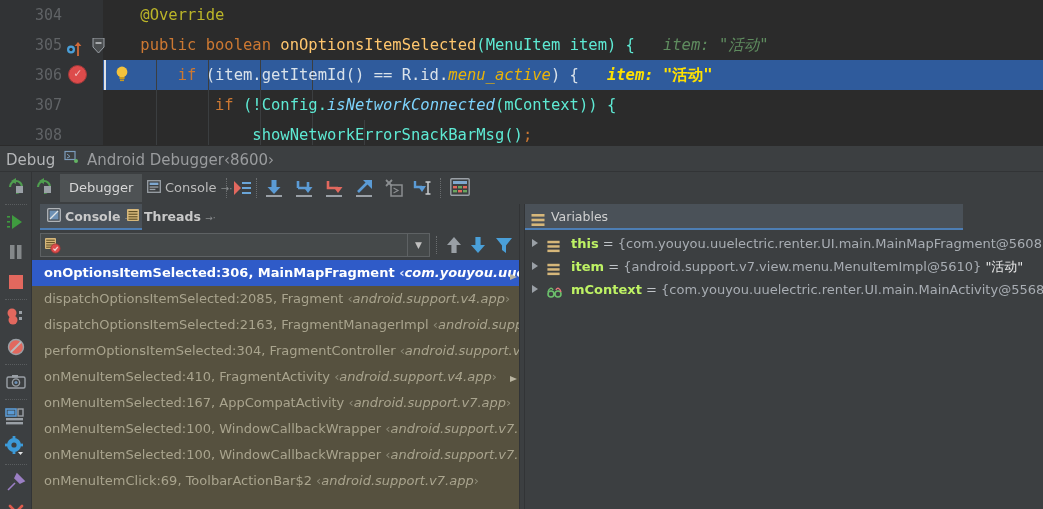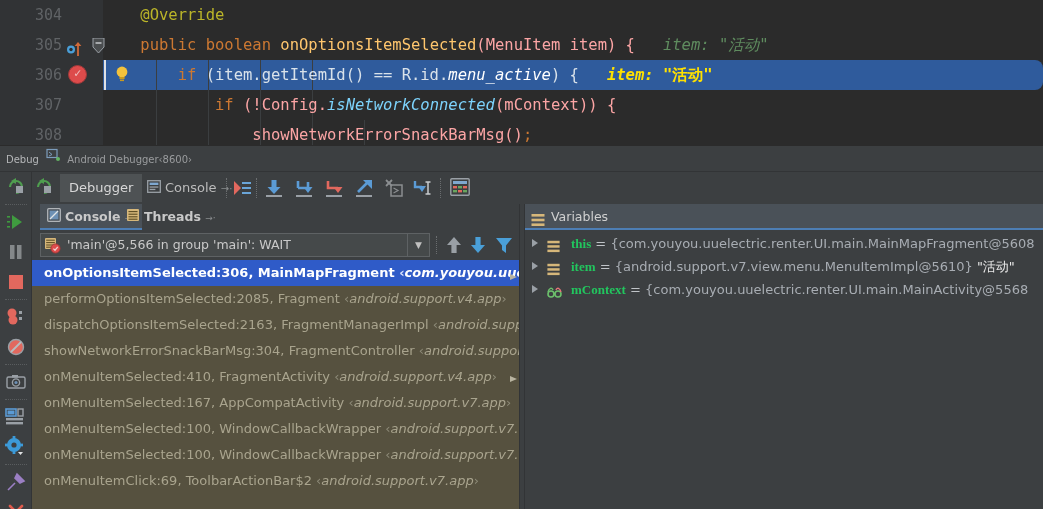--- a/index.html
+++ b/index.html
@@ -16,49 +16,49 @@
   .editor {
     position: absolute; left: 0; top: 0; width: 1043px; height: 145px;
     background: #2b2b2b; overflow: hidden;
   }
   .code-row {
     position: relative; height: 30px; line-height: 30px;
     white-space: pre;
     font-family: "DejaVu Sans Mono", monospace;
     font-size: 15.5px;
   }
-  .code-row.hl { background: #2f5b9c; border-radius: 8px; }
+  .code-row.hl { background: #2f5b9c; }
   .gutter {
     position: absolute; left: 0; top: 0; width: 103px; height: 100%;
     background: #313335;
   }
   .code-row.hl .gutter { background: #313335; }
   .lineno {
     position: absolute; left: 0; top: 0; width: 62px;
     text-align: right;
     color: #606366; font-size: 15px;
     font-family: "DejaVu Sans Mono", monospace;
   }
   .code-text { position: absolute; left: 103px; top: 0; }
 
   
   .guide { position: absolute; top: 0; width: 1px; height: 30px; background: #3b3e40; }
 
   
   .kw   { color: #cc7832; }
   .meth { color: #ffc66d; }
-  .pln  { color: #fca5a5; }
+  .pln  { color: #5eead4; }
   .fld  { color: #9876aa; font-style: italic; }
   .stat { color: #7dd3fc; font-style: italic; }
   .anno { color: #bbb529; }
   .hint { color: #5f8c5f; font-style: italic; }
   .hint-hl { color: #ffe100; font-style: italic; font-weight: bold; }
   .str-hl  { color: #ffe100; font-weight: bold; }
   .hl .pln { color: #d9e2ea; }
-  .hl .fld { color: #ffffff; }
+  .hl .fld { color: #eab308; }
   .sem  { color: #cc7832; }
 
   
   .bulb {
     position: absolute; left: 112px; top: 5px; width: 20px; height: 20px;
     font-size: 15px; line-height: 20px; text-align: center;
   }
   .hl-caret {
     position: absolute; left: 104px; top: 0; width: 2px; height: 30px; background: #dfe1e5;
   }
@@ -85,21 +85,21 @@
 
   
   .debugwin {
     position: absolute; left: 0; top: 145px; width: 1043px; height: 364px;
     background: #3c3f41;
     border-top: 1px solid #2b2b2b;
   }
   .dw-title {
     position: absolute; left: 0; top: 0; width: 1043px; height: 26px;
     background: #3c3f41; color: #a4a6a8;
-    font-size: 10px; line-height: 26px; padding-left: 6px;
+    font-size: 15px; line-height: 26px; padding-left: 6px;
     white-space: nowrap;
     border-bottom: 1px solid #323436;
   }
   .dw-title .lbl { color: #b4b6b8; }
   .dw-title .sub { color: #9a9c9e; }
   .dbg-ic {
     display: inline-block; vertical-align: middle; margin: 0 4px 2px 4px;
   }
 
   
@@ -190,39 +190,39 @@
   .frame .paren { color: #8d8a78; }
   .frame.sel .paren { color: #dde6ff; }
 
   
   .scroll-arrow {
     position: absolute; right: 1px; width: 8px; height: 8px;
   }
 
   
   .vars-header {
-    position: absolute; left: 0; top: 0; width: 518px; height: 26px;
+    position: absolute; left: 0; top: 0; width: 438px; height: 26px;
     background: #4a5158; line-height: 26px; font-size: 12.5px;
     color: #d0d0d0; padding-left: 26px; white-space: nowrap;
     border-bottom: 2px solid #4d7eb5;
   }
   .vars-header .vicon { position: absolute; left: 6px; top: 6px; }
   .vars-list { position: absolute; left: 0; top: 28px; width: 518px; height: 278px; }
   .var-row {
     position: relative; height: 23px; line-height: 23px;
     white-space: nowrap; overflow: hidden; font-size: 13px;
     padding-left: 30px; color: #a9b7c6;
   }
   .var-tri {
     position: absolute; left: 7px; top: 7px; width: 0; height: 0;
     border-left: 6px solid #9aa0a6;
     border-top: 4.5px solid transparent; border-bottom: 4.5px solid transparent;
   }
   .var-ic { position: absolute; left: 22px; top: 5px; }
-  .var-name { color: #22c55e; font-weight: bold; padding-left: 16px; font-family: Liberation Serif, serif; }
+  .var-name { color: #bef264; font-weight: bold; padding-left: 16px; }
   .var-eq { color: #c0c4c8; }
   .var-val { color: #a8adb3; }
   .var-str { color: #e8e8e8; }
 </style>
 </head>
 <body>
 
 <div id="app">
 
   <div class="editor">
@@ -502,21 +502,20 @@
               <g stroke="#5a4a22" stroke-width="1">
                 <line x1="2.2" y1="3.2" x2="10.8" y2="3.2"></line>
                 <line x1="2.2" y1="5.6" x2="10.8" y2="5.6"></line>
                 <line x1="2.2" y1="8" x2="10.8" y2="8"></line>
                 <line x1="2.2" y1="10.2" x2="10.8" y2="10.2"></line>
               </g>
               <circle cx="11.5" cy="11.5" r="4.6" fill="#dd4b4b" stroke="#a33a3a" stroke-width="0.9"></circle>
               <path d="M9.4 11.6 L11 13.2 L13.8 9.9" stroke="#f3d0d0" stroke-width="1.3" fill="none"></path>
             </svg>
           </span>
-          <span>'main'@5,566 in group 'main': WAIT</span>
           <span class="combo-arrow">▼</span>
         </div>
         <div class="th-sep"></div>
         <div class="th-btn" style="left:412px">
           <svg width="20" height="20" viewBox="0 0 20 20">
             <path d="M10 2 L17 10 L12.6 10 L12.6 18 L7.4 18 L7.4 10 L3 10 Z" fill="#9aa0a6"></path>
           </svg>
         </div>
         <div class="th-btn" style="left:436px">
           <svg width="20" height="20" viewBox="0 0 20 20">
@@ -526,23 +525,23 @@
         <div class="th-btn" style="left:462px">
           <svg width="20" height="20" viewBox="0 0 20 20">
             <path d="M2 3 L18 3 L12 10.5 L12 18 L8 15 L8 10.5 Z" fill="#4a9fd8"></path>
           </svg>
         </div>
       </div>
 
       <div class="frames-list">
         <div id="frames-rows">
             <div class="frame sel"><span>onOptionsItemSelected:306, MainMapFragment </span><span class="paren">‹</span><span class="pkg">com.youyou.uuelectric.renter.UI.main</span></div>
-            <div class="frame"><span>performOptionsItemSelected:2085, Fragment </span><span class="paren">‹</span><span class="pkg">android.support.v4.app</span><span class="paren">›</span></div>
+            <div class="frame"><span>dispatchOptionsItemSelected:2085, Fragment </span><span class="paren">‹</span><span class="pkg">android.support.v4.app</span><span class="paren">›</span></div>
             <div class="frame"><span>dispatchOptionsItemSelected:2163, FragmentManagerImpl </span><span class="paren">‹</span><span class="pkg">android.support.v4.app</span></div>
-            <div class="frame"><span>showNetworkErrorSnackBarMsg:304, FragmentController </span><span class="paren">‹</span><span class="pkg">android.support.v4.app</span></div>
+            <div class="frame"><span>performOptionsItemSelected:304, FragmentController </span><span class="paren">‹</span><span class="pkg">android.support.v4.app</span></div>
             <div class="frame"><span>onMenuItemSelected:410, FragmentActivity </span><span class="paren">‹</span><span class="pkg">android.support.v4.app</span><span class="paren">›</span></div>
             <div class="frame"><span>onMenuItemSelected:167, AppCompatActivity </span><span class="paren">‹</span><span class="pkg">android.support.v7.app</span><span class="paren">›</span></div>
             <div class="frame"><span>onMenuItemSelected:100, WindowCallbackWrapper </span><span class="paren">‹</span><span class="pkg">android.support.v7.view</span></div>
             <div class="frame"><span>onMenuItemSelected:100, WindowCallbackWrapper </span><span class="paren">‹</span><span class="pkg">android.support.v7.view</span></div>
             <div class="frame"><span>onMenuItemClick:69, ToolbarActionBar$2 </span><span class="paren">‹</span><span class="pkg">android.support.v7.app</span><span class="paren">›</span></div>
           </div>
         <div class="scroll-arrow" style="top:6px">
           <svg width="8" height="8" viewBox="0 0 8 8">
               <path d="M0 1 L7 4 L0 7 Z" fill="#b9b4a0"></path>
             </svg>

